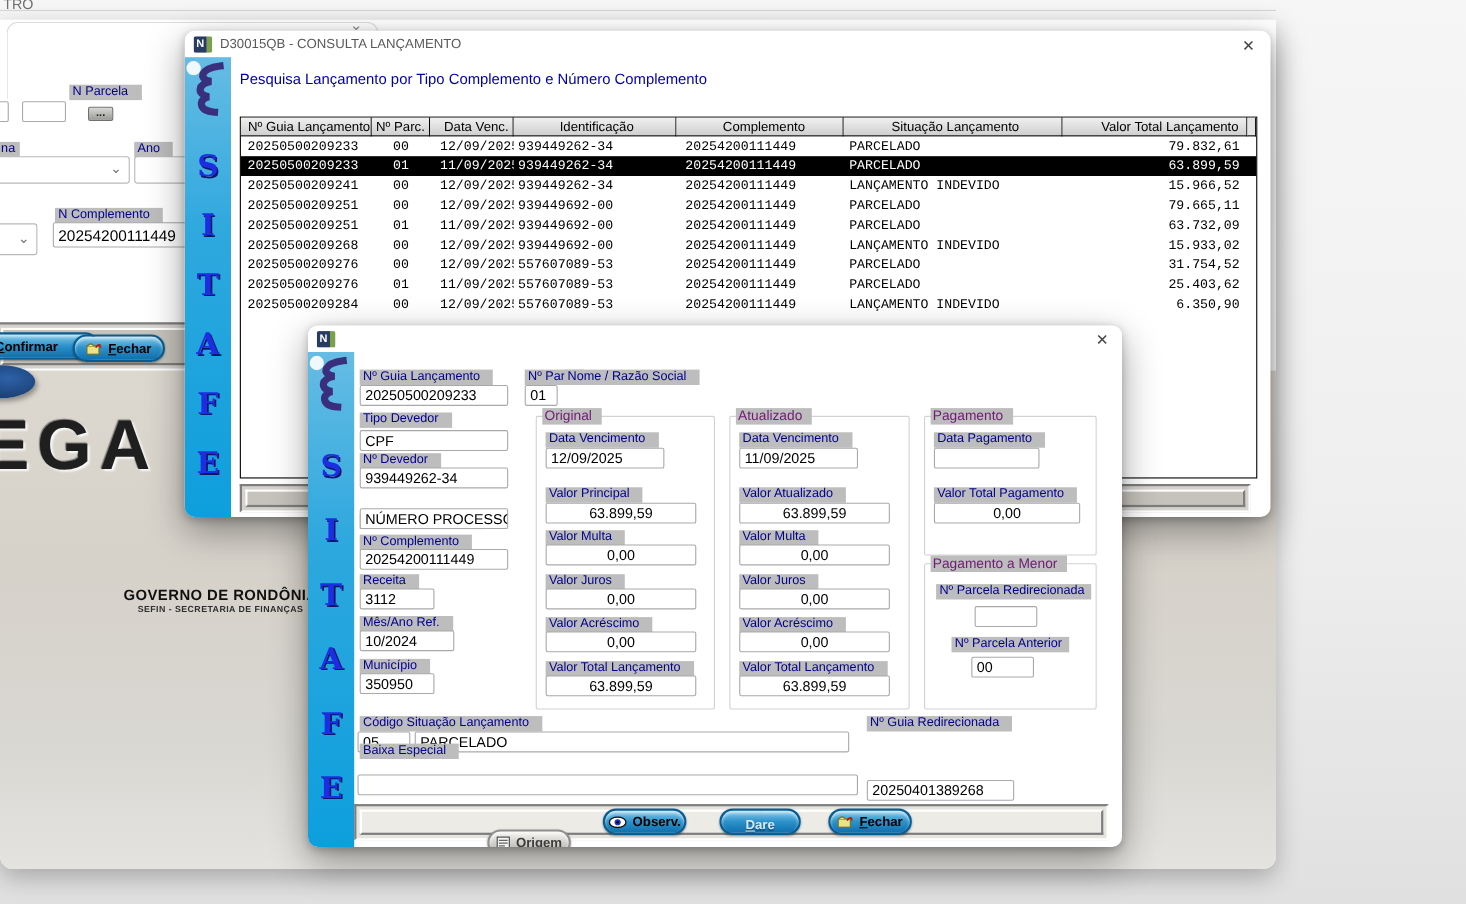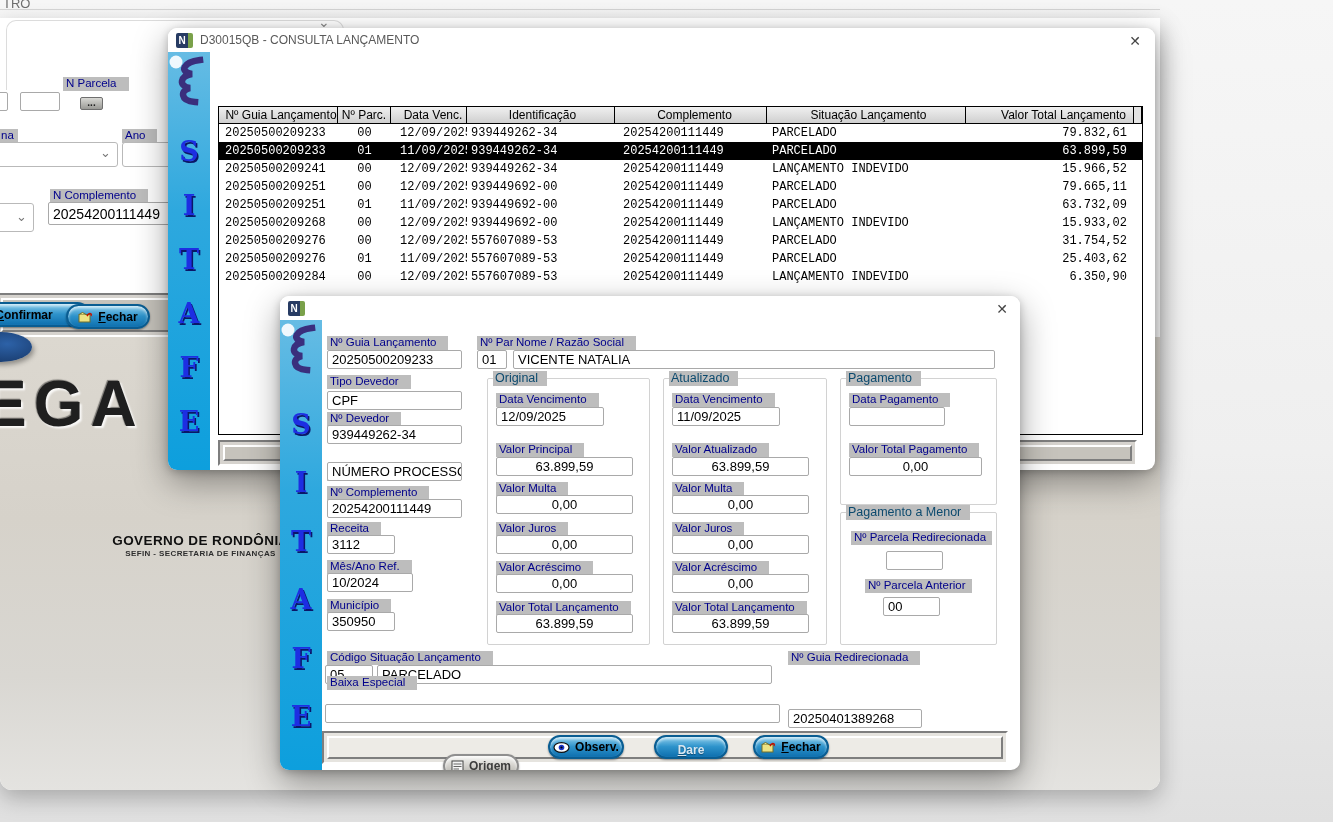--- a/index.html
+++ b/index.html
@@ -27,21 +27,21 @@
   .sitafe-letters { flex:1; width:100%; display:flex; flex-direction:column; justify-content:space-evenly;
                     align-items:center; padding-bottom:8px; }
   .sitafe-letters span { font-family:"DejaVu Serif",serif; font-weight:bold; font-size:27px; line-height:1;
                          color:#1d2ee2; text-shadow:1.5px 1.5px 0 #0b1668; }
   .fldlabel { position:absolute; font-size:11.5px; line-height:13px; color:#00008b; background:#bdbdbd;
               padding:0 12px 1px 3px; white-space:nowrap; }
   .input { position:absolute; height:19px; background:#fff; border:1px solid #a9a9a9; border-radius:2px;
            font-size:13px; color:#000; padding:1px 4px 0 4px; line-height:16px; white-space:nowrap; overflow:hidden; }
   .input.center { text-align:center; }
   .groupbox { position:absolute; border:1px solid #d2d2d2; border-radius:2px; }
-  .gbtitle { position:absolute; top:-8px; left:5px; font-size:12.5px; line-height:15px; color:#0c4a6e;
+  .gbtitle { position:absolute; top:-8px; left:5px; font-size:12.5px; line-height:15px; color:#701a75;
              background:#bdbdbd; padding:0 9px 0 2px; white-space:nowrap; }
   .combo { position:absolute; background:#fff; border:1px solid #b9b9b9; border-radius:3px; }
   .combo .chev { position:absolute; right:6px; top:2px; color:#777; font-size:13px; }
   .btn-pill { position:absolute; display:flex; align-items:center; justify-content:center; gap:5px;
               height:25px; border-radius:13px; font-size:12px; font-weight:bold; color:#000;
               background:linear-gradient(180deg,#8ccdec 0%,#2e93cb 48%,#0e6fae 100%);
               border:2px solid #0a5d92; box-shadow:inset 0 2px 3px rgba(255,255,255,.65), 0 1px 2px rgba(0,0,0,.4); }
   .btn-pill.gray { background:linear-gradient(180deg,#f4f4f2 0%,#cfcdc8 55%,#ababa6 100%);
                    border-color:#8f8f8f; color:#3c3c3c; }
   .btn-pill.dim { color:#d9e7f1; text-shadow:0 1px 1px rgba(0,0,0,.35); }
@@ -148,20 +148,21 @@
       <div class="sitafe-letters">
           <span>S</span>
           <span>I</span>
           <span>T</span>
           <span>A</span>
           <span>F</span>
           <span>E</span>
         </div>
     </div>
 
+    <div style="position:absolute;left:50px;top:36px;font-size:13.5px;color:#0000a8;">Pesquisa Lançamento por Tipo Complemento e Número Complemento</div>
 
     <div class="tbl" style="left:50px;top:78px;width:925px;height:329px;">
       <div class="tbl-head">
           <div class="th c0">Nº Guia Lançamento</div>
           <div class="th c1">Nº Parc.</div>
           <div class="th c2">Data Venc.</div>
           <div class="th c3">Identificação</div>
           <div class="th c4">Complemento</div>
           <div class="th c5">Situação Lançamento</div>
           <div class="th c6">Valor Total Lançamento</div>
@@ -279,21 +280,20 @@
           <span>F</span>
           <span>E</span>
         </div>
     </div>
 
     <span class="fldlabel" style="left:47px;top:40px;">Nº Guia Lançamento</span>
     <div class="input" style="left:47px;top:54px;width:135px;">20250500209233</div>
     <span class="fldlabel" style="left:197px;top:40px;">Nº Parc</span>
     <div class="input" style="left:197px;top:54px;width:30px;">01</div>
     <span class="fldlabel" style="left:233px;top:40px;">Nome / Razão Social</span>
-    <div class="input" style="left:233px;top:54px;width:482px;">VICENTE NATALIA</div>
 
     <span class="fldlabel" style="left:47px;top:79px;">Tipo Devedor</span>
     <div class="input" style="left:47px;top:95px;width:135px;">CPF</div>
     <span class="fldlabel" style="left:47px;top:116px;">Nº Devedor</span>
     <div class="input" style="left:47px;top:129px;width:135px;">939449262-34</div>
     <span class="fldlabel" style="left:47px;top:153px;margin-top:18px;">Tipo Complemento</span>
     <div class="input" style="left:47px;top:166px;width:135px;">NÚMERO PROCESSO</div>
     <span class="fldlabel" style="left:47px;top:190px;">Nº Complemento</span>
     <div class="input" style="left:47px;top:203px;width:135px;">20254200111449</div>
     <span class="fldlabel" style="left:47px;top:226px;">Receita</span>

